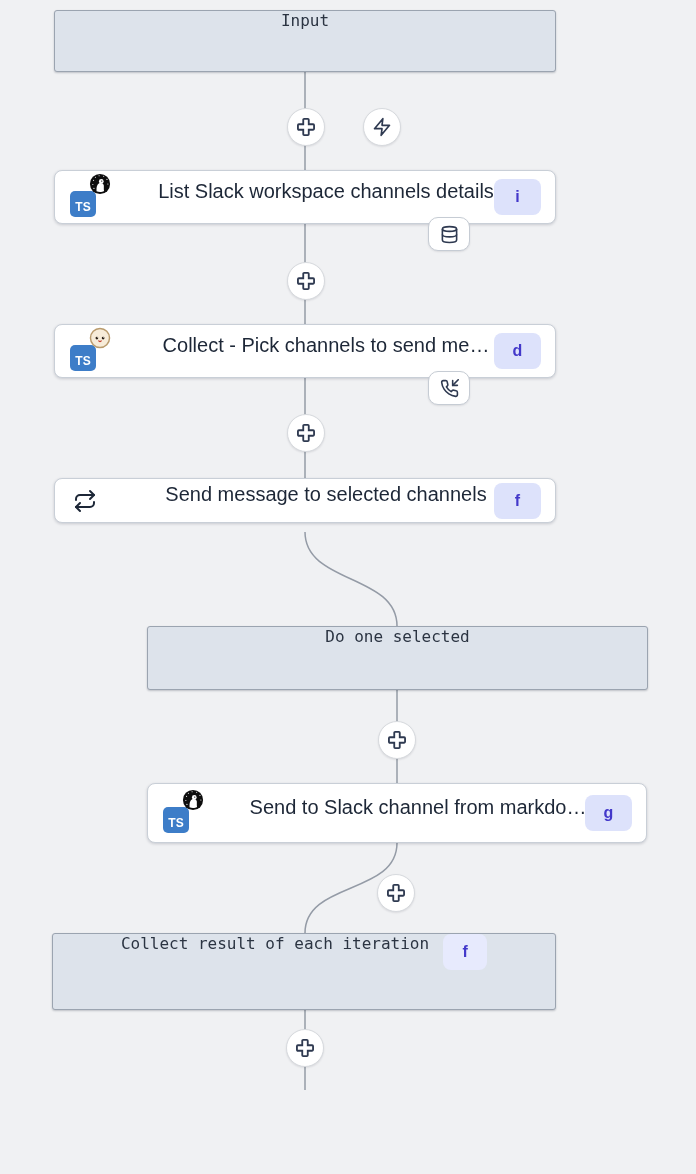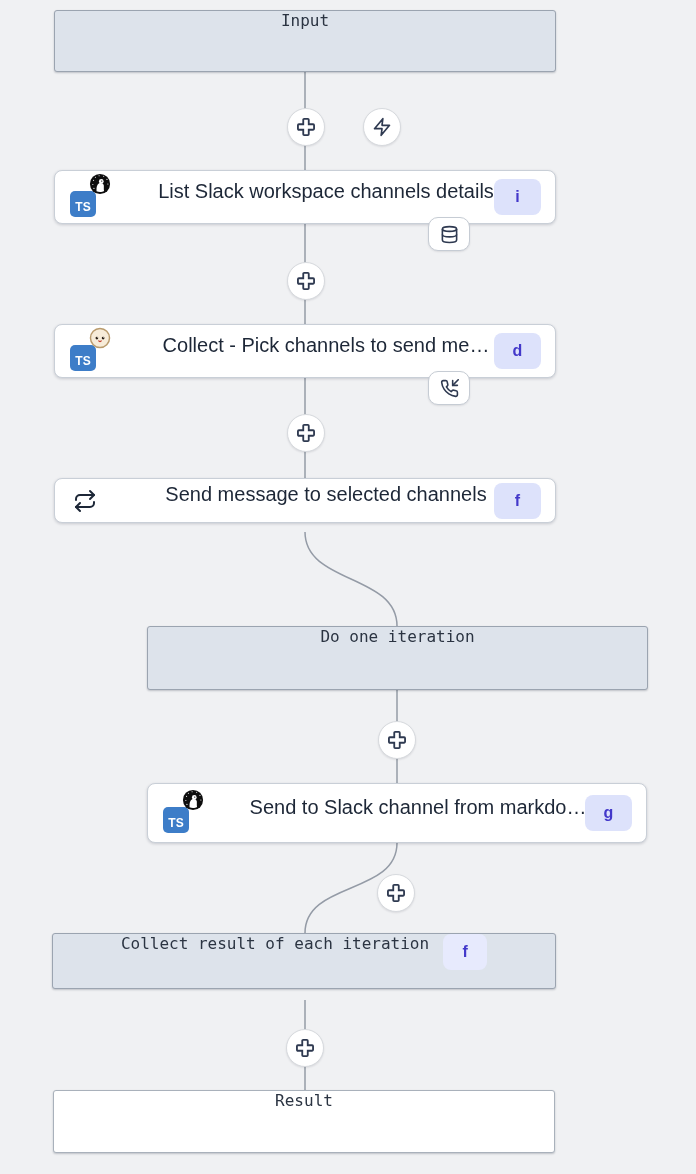--- a/index.html
+++ b/index.html
@@ -196,21 +196,21 @@
       <path d="m17 2 4 4-4 4"></path>
       <path d="M3 11v-1a4 4 0 0 1 4-4h14"></path>
       <path d="m7 22-4-4 4-4"></path>
       <path d="M21 13v1a4 4 0 0 1-4 4H3"></path>
     </svg>
     <span class="node-title">Send message to selected channels</span>
     <span class="badge">f</span>
   </div>
 
   <div class="vbox" style="left:147px;top:626px;width:501px;height:64px">
-    <span>Do one iteration</span>
+    <span>Do one selected</span>
   </div>
 
   <div class="circle-btn" style="left:378px;top:721px">
     <svg class="ic" width="22" height="22" viewBox="0 0 24 24">
       <path d="M10 3.2h4c.55 0 1 .45 1 1V9h4.8c.55 0 1 .45 1 1v4c0 .55-.45 1-1 1H15v4.8c0 .55-.45 1-1 1h-4c-.55 0-1-.45-1-1V15H4.2c-.55 0-1-.45-1-1v-4c0-.55.45-1 1-1H9V4.2c0-.55.45-1 1-1Z" fill="#ffffff" stroke="#2e3950" stroke-width="2"></path>
     </svg>
   </div>
 
   <div class="node" style="left:147px;top:783px;width:500px;height:60px">
     <span class="lang-cluster">
@@ -235,28 +235,25 @@
     <span class="node-title">Send to Slack channel from markdo…</span>
     <span class="badge">g</span>
   </div>
 
   <div class="circle-btn" style="left:377px;top:874px">
     <svg class="ic" width="22" height="22" viewBox="0 0 24 24">
       <path d="M10 3.2h4c.55 0 1 .45 1 1V9h4.8c.55 0 1 .45 1 1v4c0 .55-.45 1-1 1H15v4.8c0 .55-.45 1-1 1h-4c-.55 0-1-.45-1-1V15H4.2c-.55 0-1-.45-1-1v-4c0-.55.45-1 1-1H9V4.2c0-.55.45-1 1-1Z" fill="#ffffff" stroke="#2e3950" stroke-width="2"></path>
     </svg>
   </div>
 
-  <div class="vbox" style="left:52px;top:933px;width:504px;height:56px">
+  <div class="vbox" style="left:52px;top:933px;width:504px;height:77px">
     <span>Collect result of each iteration</span>
     <span class="badge soft" style="font-family:'Liberation Sans',sans-serif;">f</span>
   </div>
 
   <div class="circle-btn" style="left:286px;top:1029px">
     <svg class="ic" width="22" height="22" viewBox="0 0 24 24">
       <path d="M10 3.2h4c.55 0 1 .45 1 1V9h4.8c.55 0 1 .45 1 1v4c0 .55-.45 1-1 1H15v4.8c0 .55-.45 1-1 1h-4c-.55 0-1-.45-1-1V15H4.2c-.55 0-1-.45-1-1v-4c0-.55.45-1 1-1H9V4.2c0-.55.45-1 1-1Z" fill="#ffffff" stroke="#2e3950" stroke-width="2"></path>
     </svg>
   </div>
 
-  <div class="vbox white" style="left:53px;top:1090px;width:502px;height:63px">
-    <span>Result</span>
-  </div>
 
 </div>
 
 </body></html>

